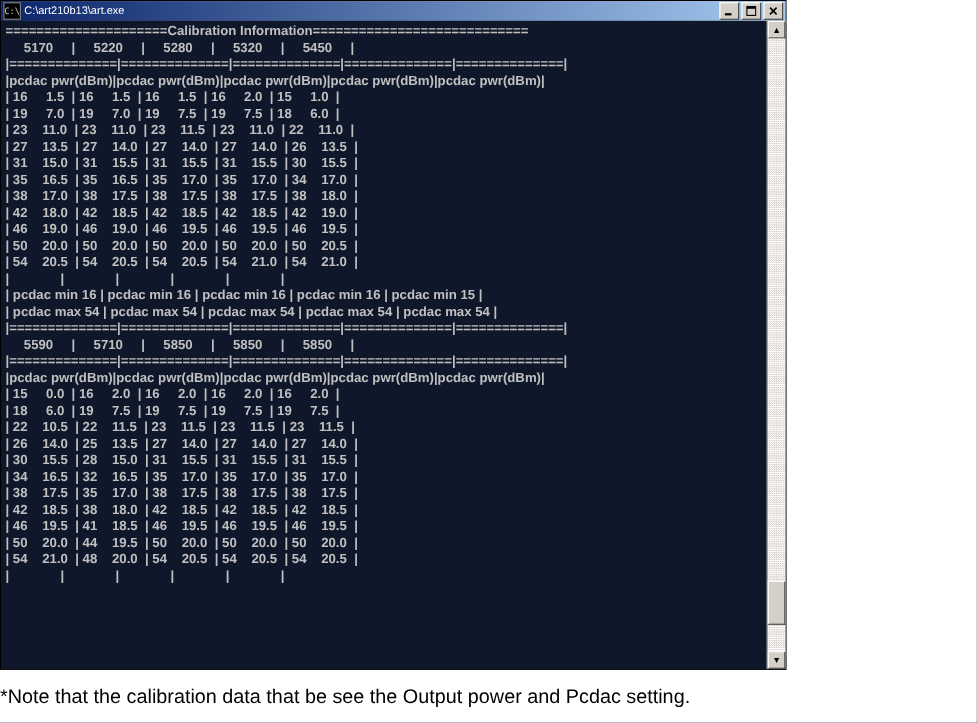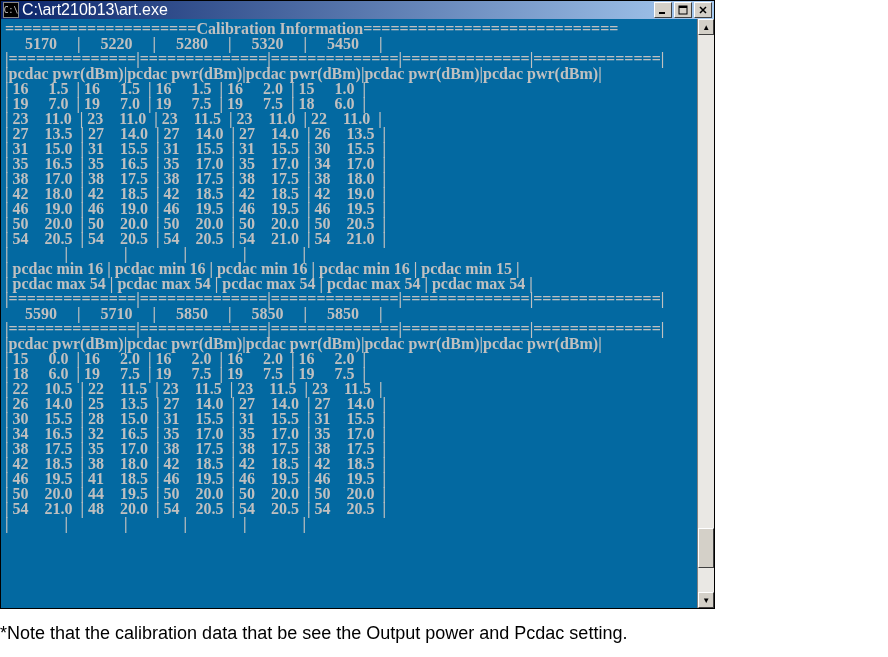--- a/index.html
+++ b/index.html
@@ -35,21 +35,21 @@
     border: 1px solid #888;
     font-size: 8px;
     color: #ccc;
     display: flex;
     align-items: center;
     justify-content: center;
     font-family: "Lucida Console", monospace;
   }
   .titlebar-text {
     color: #fff;
-    font-size: 16px;
+    font-size: 10px;
     font-family: Tahoma, sans-serif;
   }
   .titlebar-buttons {
     display: flex;
     gap: 0;
   }
   .tbtn {
     width: 16px;
     height: 14px;
     background: #d4d0c8;
@@ -64,24 +64,24 @@
     line-height: 1;
     margin-left: 2px;
   }
   .tbtn svg { width: 10px; height: 10px; }
   .console-wrap {
     position: relative;
     background: #000;
     display: flex;
   }
   .console {
-    background: #0369a1;
+    background: #0f172a;
     color: #c0c0c0;
-    font-family: Liberation Serif, serif;
-    font-size: 16px;
+    font-family: Liberation Sans, sans-serif;
+    font-size: 12px;
     line-height: 15px;
     padding: 2px 4px;
     white-space: pre;
     width: 693px;
     height: 585px;
     overflow: hidden;
     font-weight: bold;
   }
   .scrollbar {
     width: 16px;

